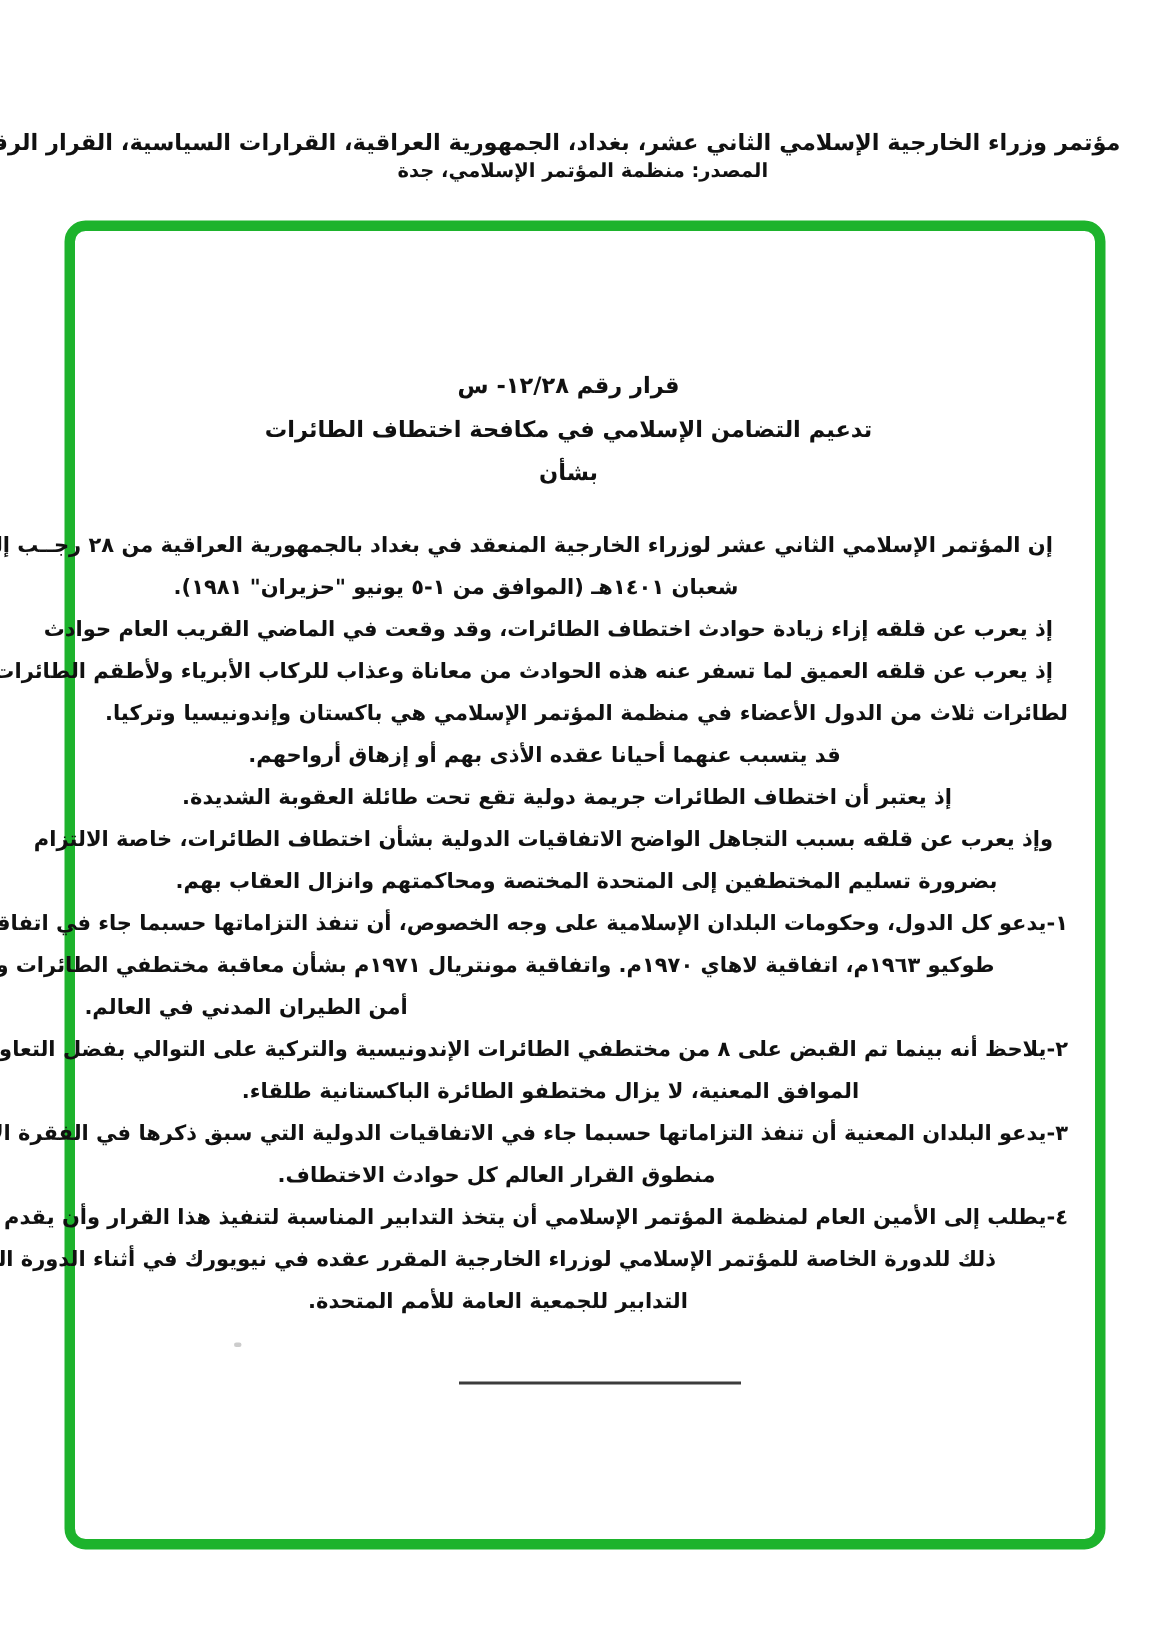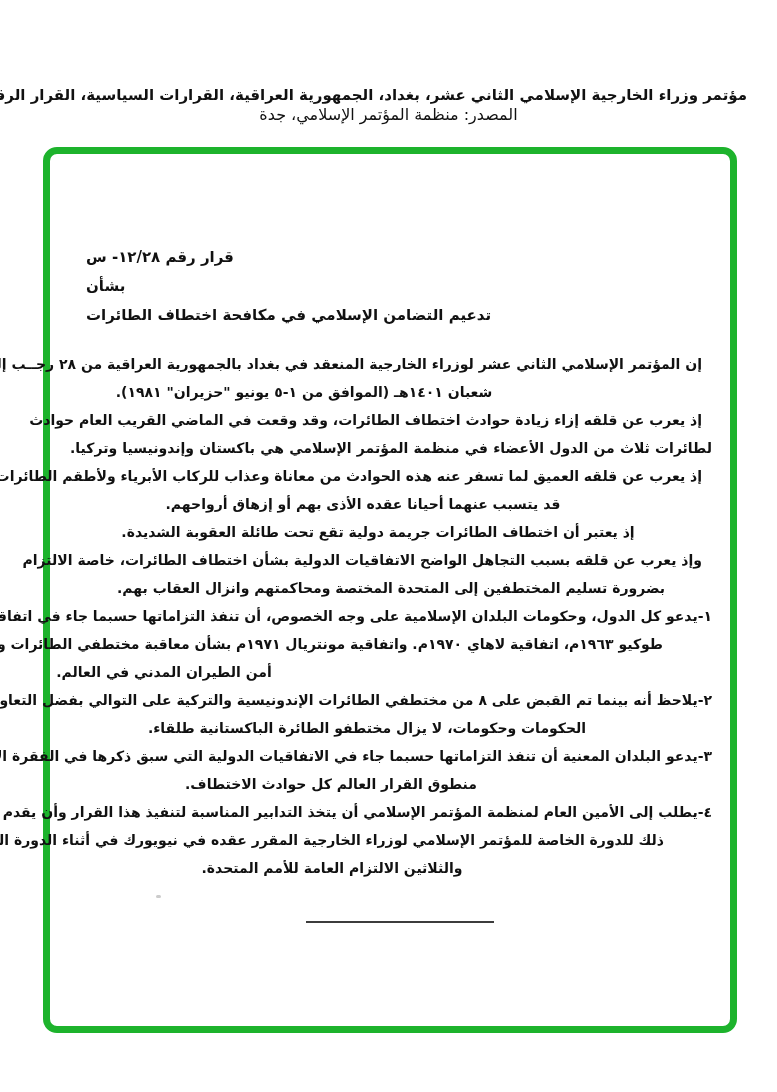--- a/index.html
+++ b/index.html
@@ -14,35 +14,35 @@
   }
   
   .top-header {
     position:absolute; top:84px; left:30px; width:717px;
     direction:rtl; text-align:center;
   }
   .top-header .h1 {
     font-size:15px; font-weight:bold; line-height:22px; white-space:nowrap;
   }
   .top-header .h2 {
-    font-size:16px; font-weight:normal; line-height:18px; white-space:nowrap;
+    font-size:13px; font-weight:bold; line-height:18px; white-space:nowrap;
   }
   
   .green-frame {
     position:absolute; left:43px; top:147px;
     width:694px; height:886px;
     box-sizing:border-box;
     border:7px solid #1db32c;
     border-radius:14px;
     background:transparent;
   }
   
   .title-block {
-    position:absolute; left:86px; top:243px; width:642px;
-    direction:rtl; text-align:left;
+    position:absolute; left:58px; top:243px; width:642px;
+    direction:rtl; text-align:center;
   }
   .title-block .t {
     font-size:15px; font-weight:bold; line-height:29px; white-space:nowrap;
   }
   
   .body-block {
     position:absolute; left:70px; top:350px; width:642px;
     direction:rtl;
     font-size:14px; font-weight:bold;
   }
@@ -75,42 +75,42 @@
 
   <div class="top-header">
     <div class="h1">مؤتمر وزراء الخارجية الإسلامي الثاني عشر، بغداد، الجمهورية العراقية، القرارات السياسية، القرار الرقم ١٢/٢٨- س</div>
     <div class="h2">المصدر: منظمة المؤتمر الإسلامي، جدة</div>
   </div>
 
   <div class="green-frame"></div>
 
   <div class="title-block">
     <div class="t">قرار رقم ١٢/٢٨- س</div>
+    <div class="t">تدعيم التضامن الإسلامي في مكافحة اختطاف الطائرات</div>
     <div class="t">بشأن</div>
-    <div class="t">تدعيم التضامن الإسلامي في مكافحة اختطاف الطائرات</div>
   </div>
 
   <div class="body-block">
     <div class="ln full ind">إن المؤتمر الإسلامي الثاني عشر لوزراء الخارجية المنعقد في بغداد بالجمهورية العراقية من ٢٨ رجــب إلى ٣</div>
     <div class="ln ctr" style="transform:translateX(-87px)">شعبان ١٤٠١هـ (الموافق من ١-٥ يونيو "حزيران" ١٩٨١).</div>
     <div class="ln full ind">إذ يعرب عن قلقه إزاء زيادة حوادث اختطاف الطائرات، وقد وقعت في الماضي القريب العام حوادث</div>
+    <div class="ln full ind">إذ يعرب عن قلقه العميق لما تسفر عنه هذه الحوادث من معاناة وعذاب للركاب الأبرياء ولأطقم الطائرات</div>
     <div class="ln full">لطائرات ثلاث من الدول الأعضاء في منظمة المؤتمر الإسلامي هي باكستان وإندونيسيا وتركيا.</div>
-    <div class="ln full ind">إذ يعرب عن قلقه العميق لما تسفر عنه هذه الحوادث من معاناة وعذاب للركاب الأبرياء ولأطقم الطائرات</div>
     <div class="ln ctr" style="transform:translateX(-28px)">قد يتسبب عنهما أحيانا عقده الأذى بهم أو إزهاق أرواحهم.</div>
     <div class="ln ctr" style="transform:translateX(-13px)">إذ يعتبر أن اختطاف الطائرات جريمة دولية تقع تحت طائلة العقوبة الشديدة.</div>
     <div class="ln full ind">وإذ يعرب عن قلقه بسبب التجاهل الواضح الاتفاقيات الدولية بشأن اختطاف الطائرات، خاصة الالتزام</div>
     <div class="ln ctr">بضرورة تسليم المختطفين إلى المتحدة المختصة ومحاكمتهم وانزال العقاب بهم.</div>
     <div class="ln full">١-يدعو كل الدول، وحكومات البلدان الإسلامية على وجه الخصوص، أن تنفذ التزاماتها حسبما جاء في اتفاقية</div>
     <div class="ln ctr" style="transform:translateX(-49px)">طوكيو ١٩٦٣م، اتفاقية لاهاي ١٩٧٠م. واتفاقية مونتريال ١٩٧١م بشأن معاقبة مختطفي الطائرات وضمان</div>
     <div class="ln ctr" style="transform:translateX(-227px)">أمن الطيران المدني في العالم.</div>
     <div class="ln full">٢-يلاحظ أنه بينما تم القبض على ٨  من مختطفي الطائرات الإندونيسية والتركية على التوالي بفضل التعاون مع</div>
-    <div class="ln ctr" style="transform:translateX(-24px)">الحكومات وحكومات، لا يزال مختطفو الطائرة الباكستانية طلقاء.</div>
+    <div class="ln ctr" style="transform:translateX(-24px)">الموافق المعنية، لا يزال مختطفو الطائرة الباكستانية طلقاء.</div>
     <div class="ln full">٣-يدعو البلدان المعنية أن تنفذ التزاماتها حسبما جاء في الاتفاقيات الدولية التي سبق ذكرها في الفقرة الأولى من</div>
     <div class="ln ctr" style="transform:translateX(-60px)">منطوق القرار العالم كل حوادث الاختطاف.</div>
     <div class="ln full">٤-يطلب إلى الأمين العام لمنظمة المؤتمر الإسلامي أن يتخذ التدابير المناسبة لتنفيذ هذا القرار وأن يقدم تقرير عن</div>
     <div class="ln ctr" style="transform:translateX(-48px)">ذلك للدورة الخاصة للمؤتمر الإسلامي لوزراء الخارجية المقرر عقده في نيويورك في أثناء الدورة العادية السادسة</div>
-    <div class="ln ctr" style="transform:translateX(-59px)">والثلاثين الالتزام العامة للأمم المتحدة.</div>
+    <div class="ln ctr" style="transform:translateX(-59px)">التدابير للجمعية العامة للأمم المتحدة.</div>
   </div>
 
   <div class="divider"></div>
   <div class="speck"></div>
 
 </div>
 
 </body></html>

